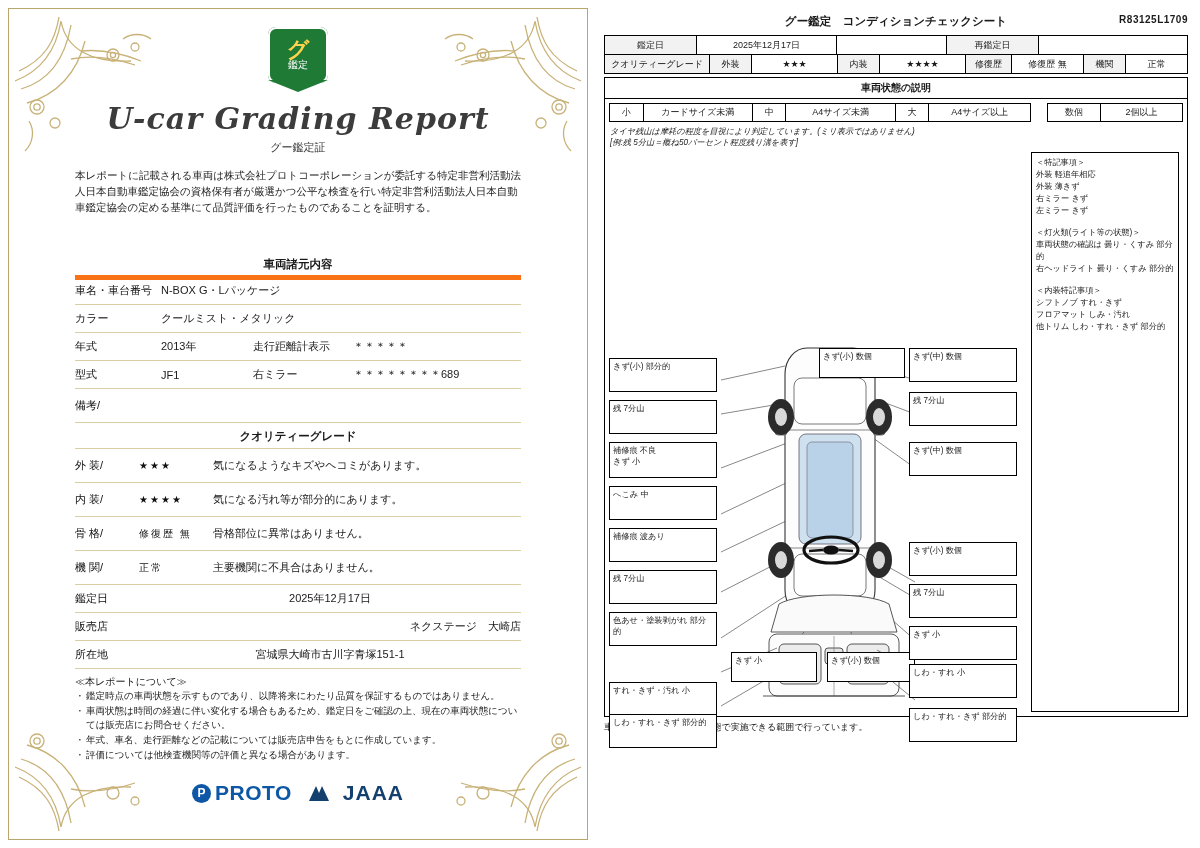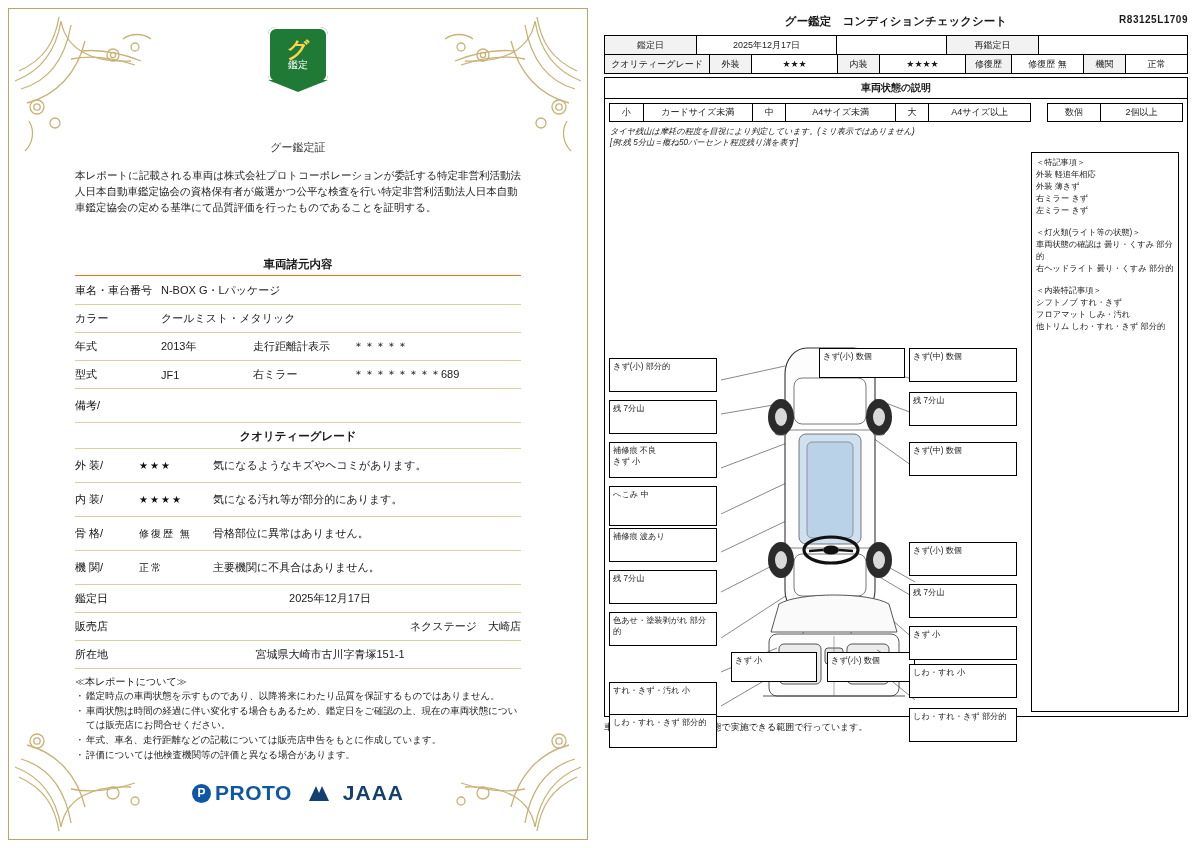--- a/index.html
+++ b/index.html
@@ -63,21 +63,21 @@
   }
 
   .intro {
     position:absolute; left:66px; right:66px; top:158px;
     font-size:10.5px; line-height:16px; color:#222; text-align:left;
   }
 
   .sec-head {
     position:absolute; left:66px; right:66px;
     text-align:center; font-size:11.5px; font-weight:bold;
-    border-bottom:1px solid #f97316; padding-bottom:3px;
+    border-bottom:5px solid #f97316; padding-bottom:3px;
   }
 
   .rows { position:absolute; left:66px; right:66px; }
   .row {
     display:flex; align-items:center;
     border-bottom:1px solid #d9cfa3;
     height:28px; font-size:11px;
   }
   .row .lbl { width:86px; color:#111; }
   .row .val { flex:1; }
@@ -223,20 +223,21 @@
         </svg>
       </div>
 
       <div class="logo-badge">
         <div class="shield">
           <div class="g">グ</div>
           <div class="kanji">鑑定</div>
         </div>
       </div>
 
+      <div class="title-script">U-car Grading Report</div>
       <div class="title-sub">グー鑑定証</div>
 
       <div class="intro">本レポートに記載される車両は株式会社プロトコーポレーションが委託する特定非営利活動法人日本自動車鑑定協会の資格保有者が厳選かつ公平な検査を行い特定非営利活動法人日本自動車鑑定協会の定める基準にて品質評価を行ったものであることを証明する。</div>
 
       <div class="sec-head" style="top:248px;">車両諸元内容</div>
 
       <div class="rows" style="top:268px;">
         <div class="row">
           <div class="lbl">車名・車台番号</div>
           <div class="val">N-BOX G・Lパッケージ</div>
@@ -460,21 +461,21 @@
               <path d="M306 548 L262 512"></path>
               <path d="M306 520 L268 498"></path>
               <path d="M112 520 L168 496"></path>
             </g>
           </svg>
 
           <div class="notebox" style="left:0;  top:206px; width:108px; height:34px;">きず(小) 部分的</div>
           <div class="notebox" style="left:0;  top:248px; width:108px; height:34px;">残 7分山</div>
           <div class="notebox" style="left:0;  top:290px; width:108px; height:36px; white-space:pre-line;">補修痕 不良
 きず 小</div>
-          <div class="notebox" style="left:0;  top:334px; width:108px; height:40px;">へこみ 中</div>
+          <div class="notebox" style="left:0;  top:334px; width:108px; height:34px;">へこみ 中</div>
           <div class="notebox" style="left:0;  top:376px; width:108px; height:34px;">補修痕 波あり</div>
           <div class="notebox" style="left:0;  top:418px; width:108px; height:34px;">残 7分山</div>
           <div class="notebox" style="left:0;  top:460px; width:108px; height:34px;">色あせ・塗装剥がれ 部分的</div>
           <div class="notebox" style="left:122px; top:500px; width:86px; height:30px;">きず 小</div>
           <div class="notebox" style="left:218px; top:500px; width:88px; height:30px;">きず(小) 数個</div>
 
           <div class="notebox" style="left:210px; top:196px; width:86px; height:30px;">きず(小) 数個</div>
 
           <div class="notebox" style="left:300px; top:196px; width:108px; height:34px;">きず(中) 数個</div>
           <div class="notebox" style="left:300px; top:240px; width:108px; height:34px;">残 7分山</div>

